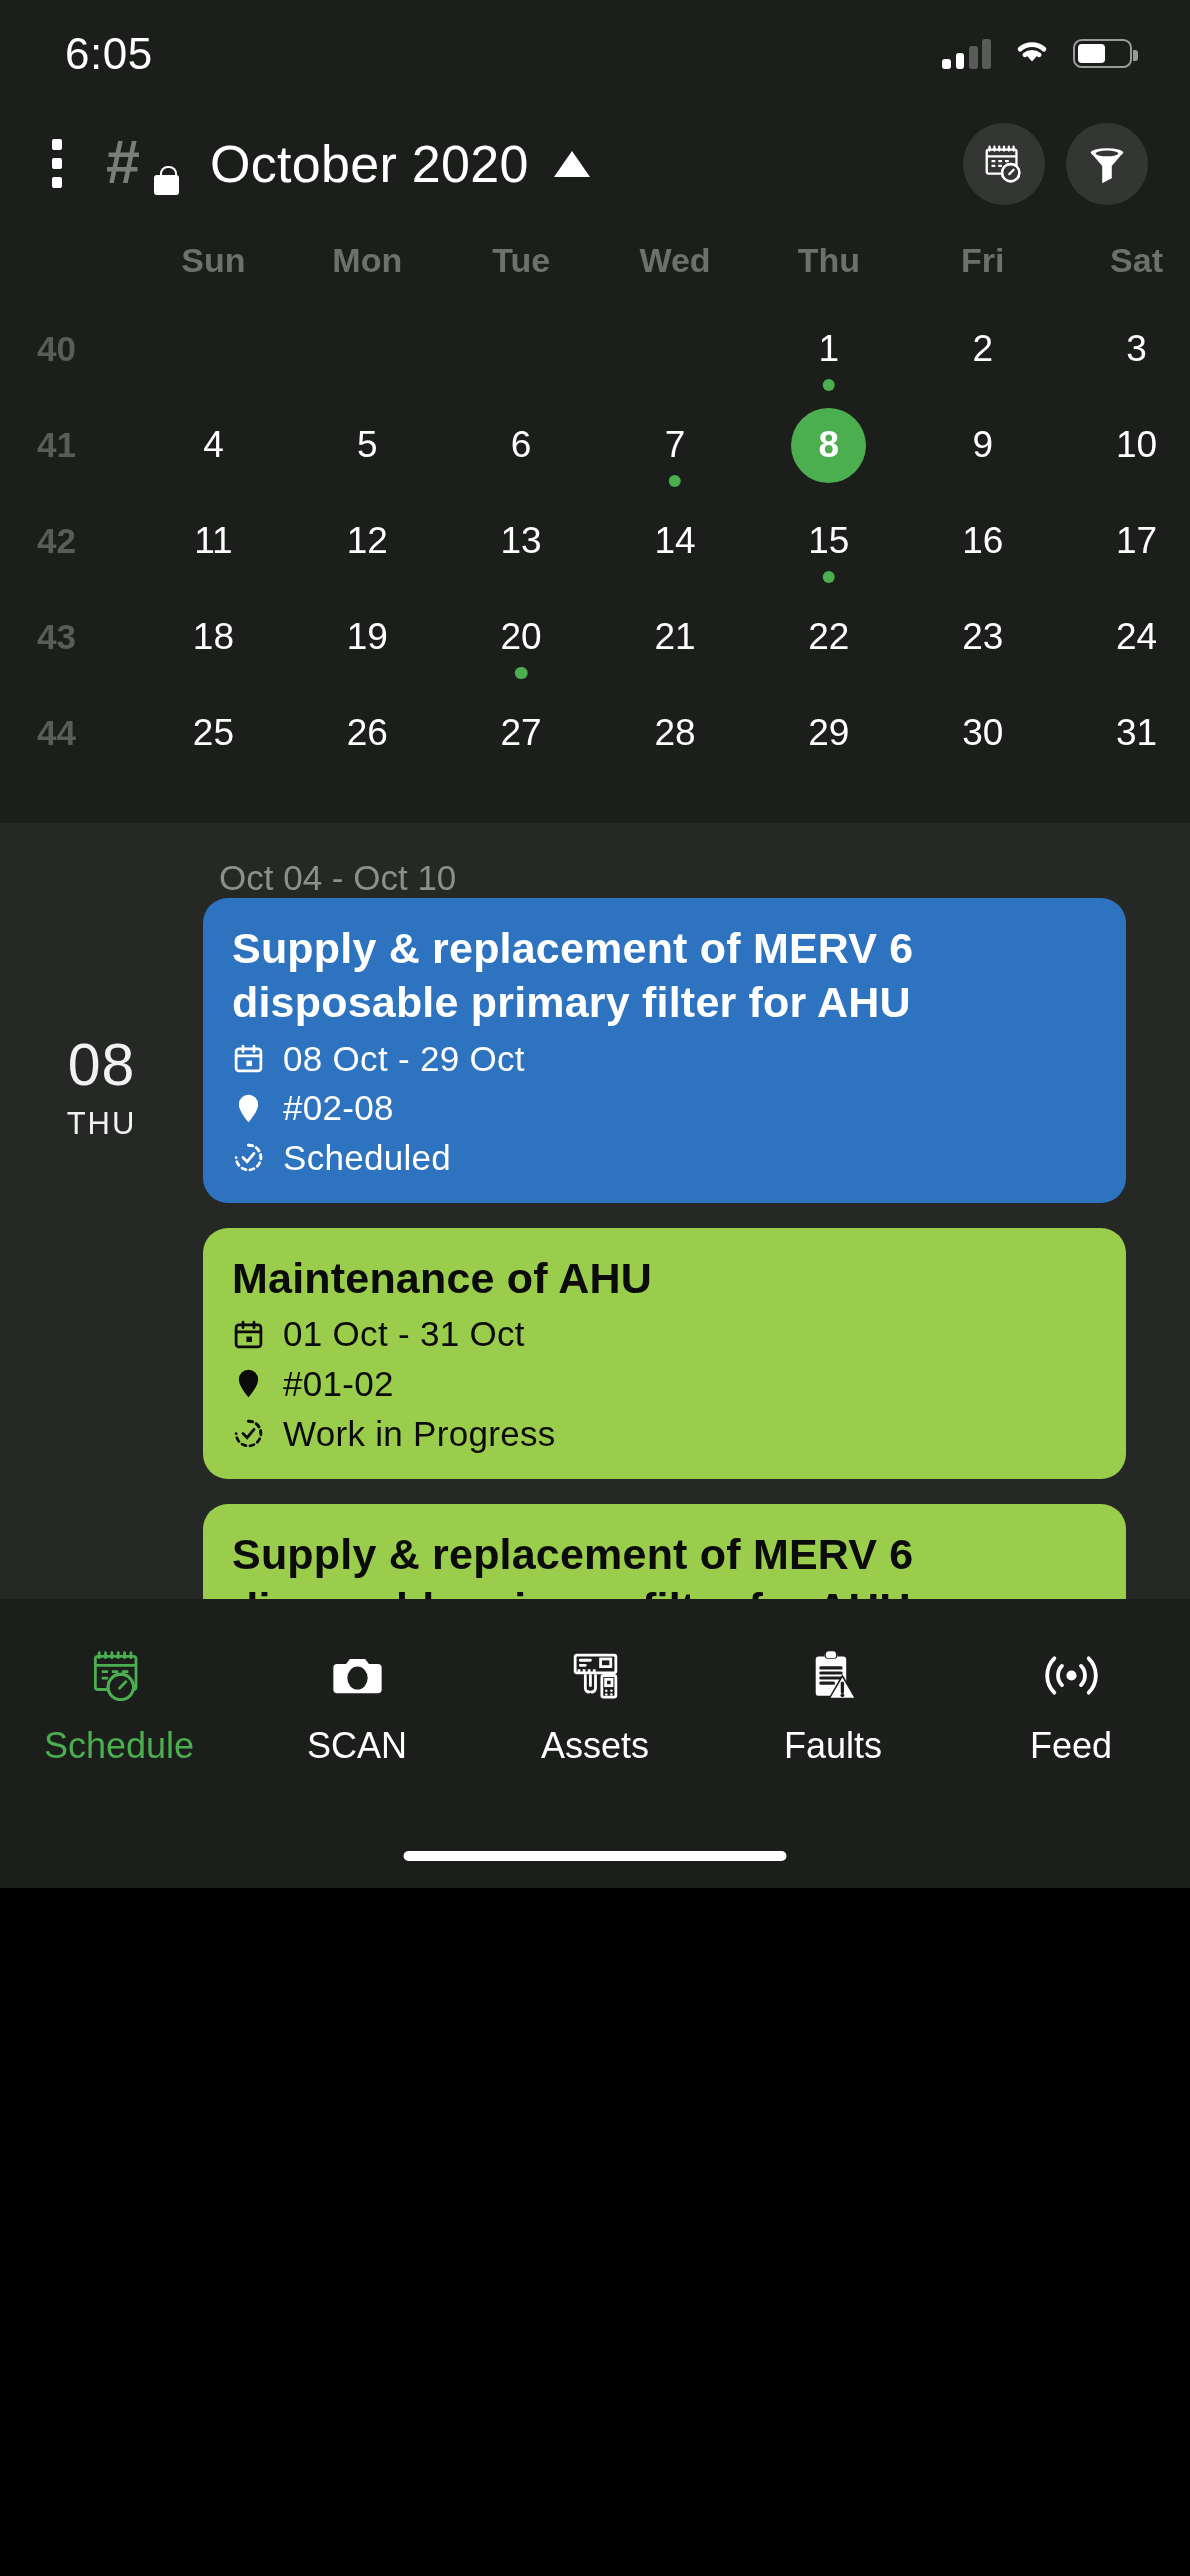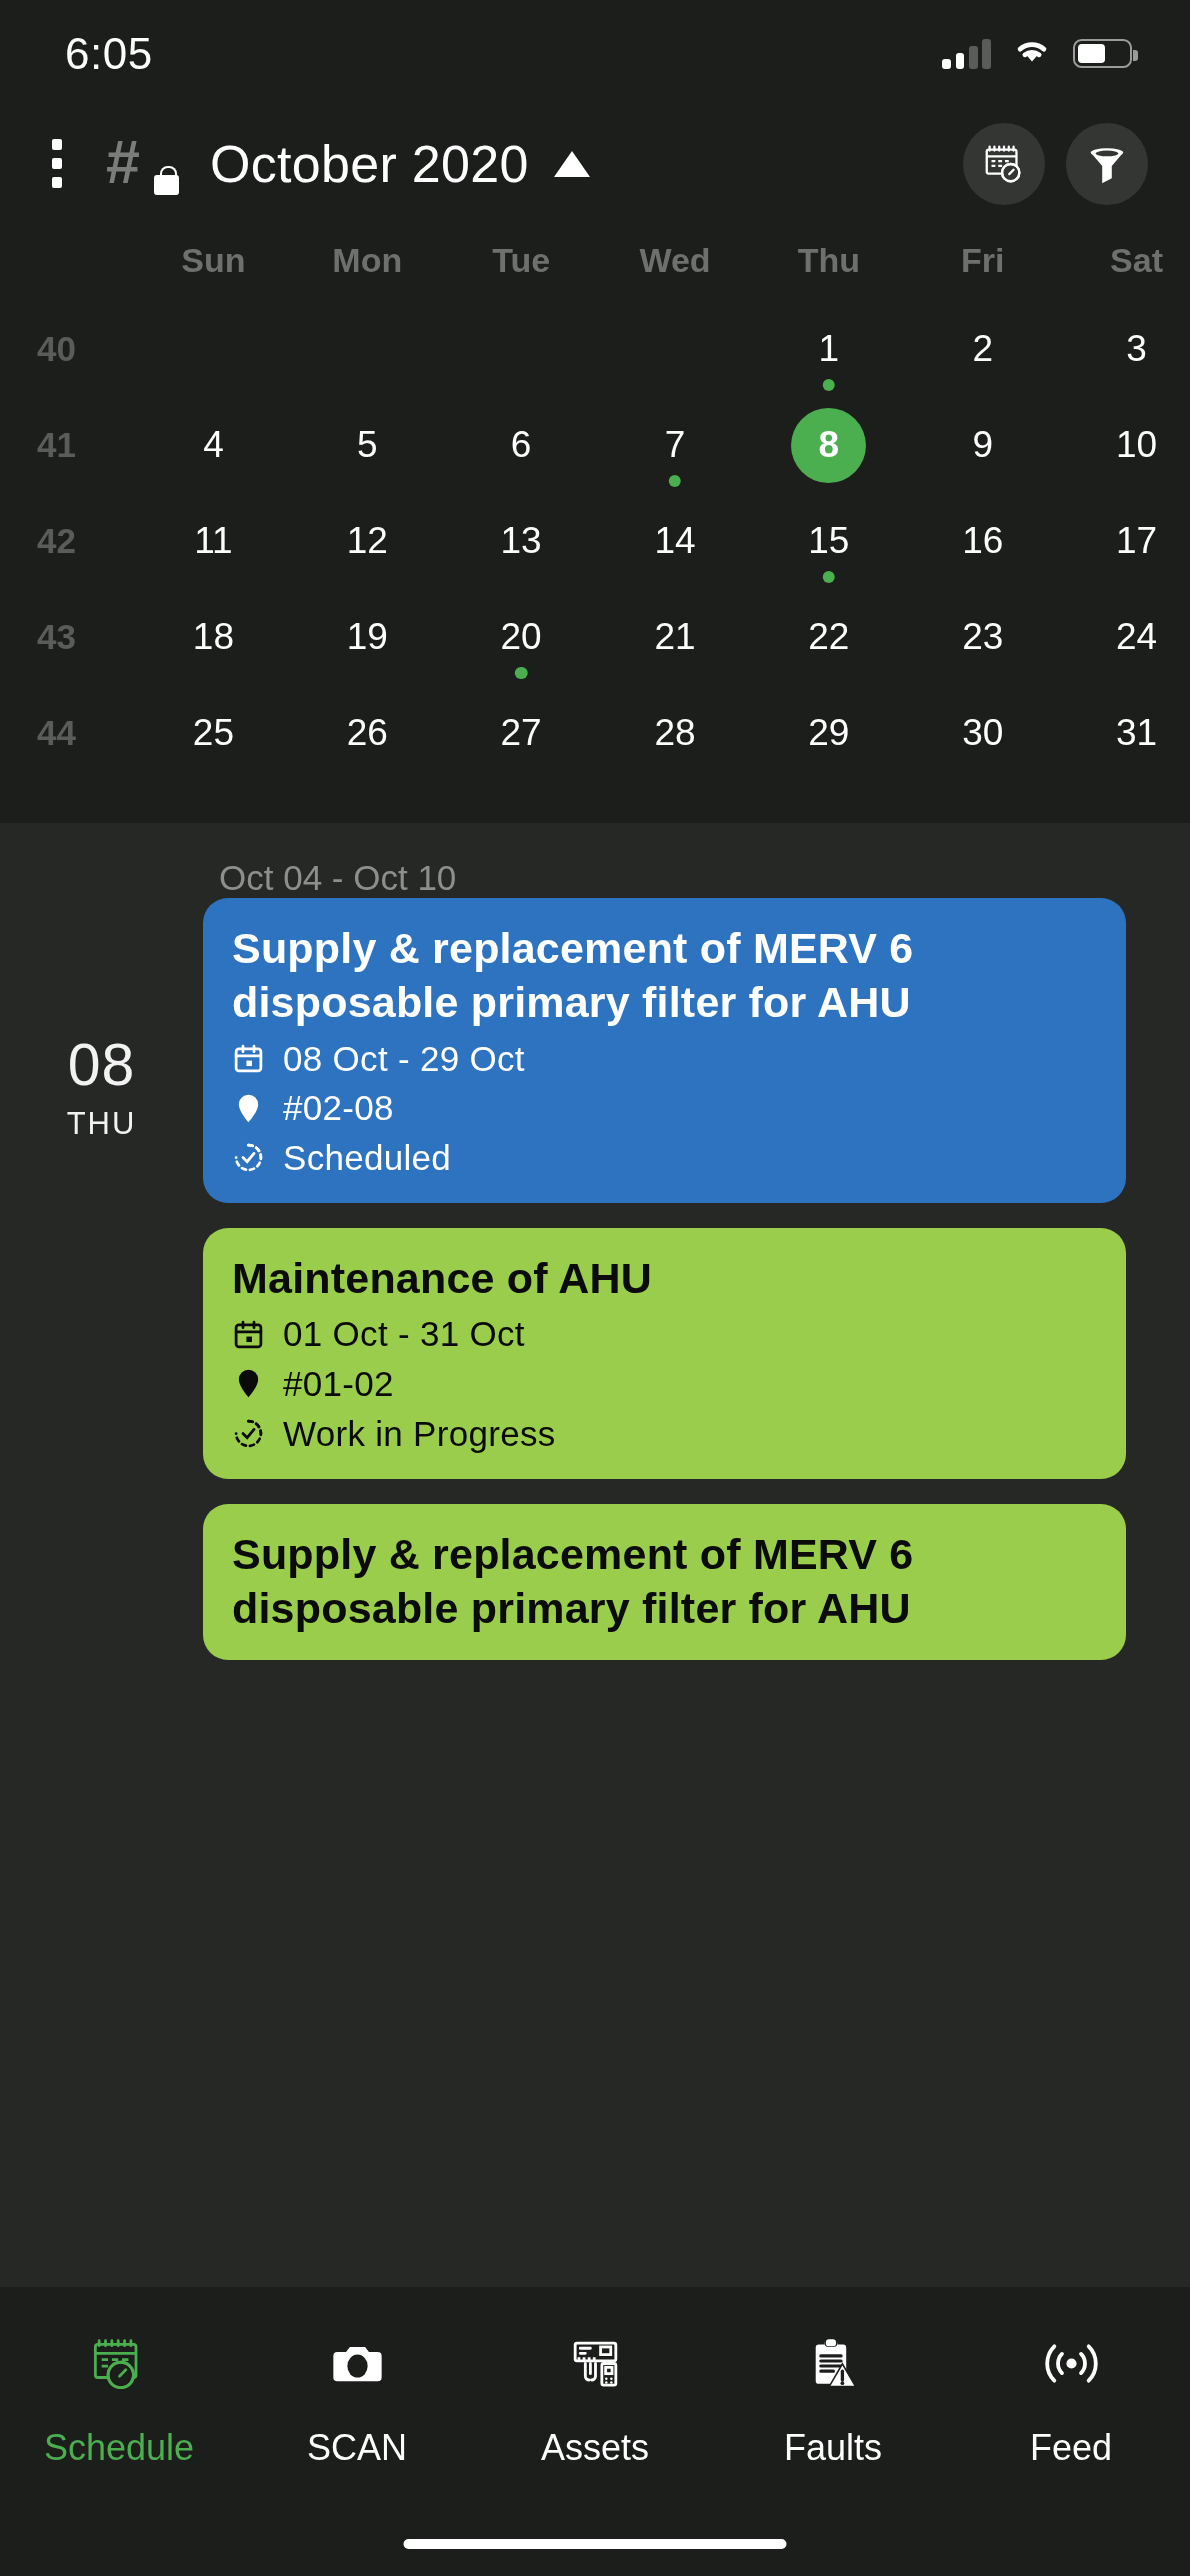--- a/index.html
+++ b/index.html
@@ -4,21 +4,21 @@
 <style>
   * { margin:0; padding:0; box-sizing:border-box; }
   html, body {
     width:1190px; height:2576px;
     background:#000;
     font-family:"Liberation Sans", sans-serif;
     overflow:hidden;
   }
   .phone {
     position:relative;
-    width:1190px; height:2576px;
+    width:1190px; height:1888px;
     background:#1c1e1c;
     display:flex; flex-direction:column;
   }
 
   
   .statusbar {
     height:107px; flex:0 0 107px;
     display:flex; align-items:center; justify-content:space-between;
     padding:0 58px 0 65px;
     background:#1c1e1c;
@@ -137,21 +137,21 @@
   .meta-txt { font-size:35px; font-weight:300; letter-spacing:0.3px; }
   .meta svg { flex:0 0 auto; display:block; }
   .card.clipped { margin-bottom:0; }
 
   
   .tabbar {
     position:absolute; left:0; right:0; bottom:0;
     height:289px; background:#1c1e1c;
     display:flex; align-items:flex-start; padding-top:46px;
   }
-  .tab { flex:1; display:flex; flex-direction:column; align-items:center; gap:29px; }
+  .tab { flex:1; display:flex; flex-direction:column; align-items:center; gap:15px; }
   .tab .lbl { font-size:36px; font-weight:400; color:#fff; }
   .tab.active .lbl { color:#4BAE4F; }
   .home-ind {
     position:absolute; bottom:27px; left:50%; transform:translateX(-50%);
     width:383px; height:10.5px; background:#fff; border-radius:5.8px;
   }
 </style>
 </head>
 <body>
 

